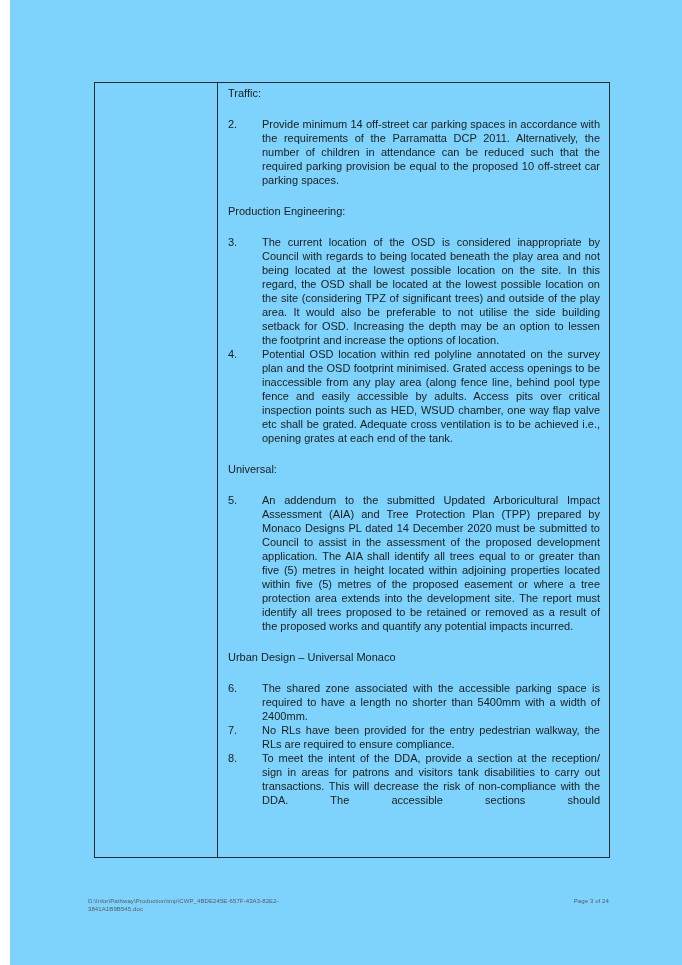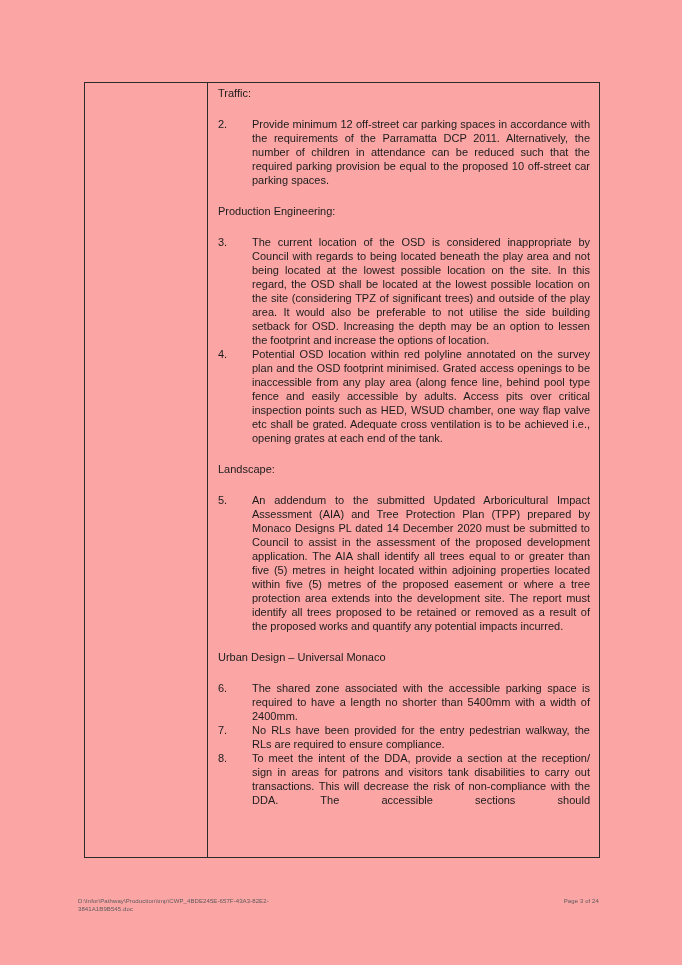--- a/index.html
+++ b/index.html
@@ -6,21 +6,22 @@
   html, body { background: #ffffff; }
   body {
     width: 682px; height: 965px;
     font-family: "Liberation Sans", sans-serif;
     color: #1c1c1c;
     position: relative;
     overflow: hidden;
   }
   .page {
     position: absolute; inset: 0;
-    background: #fca5a5;
+    background: #7dd3fc;
+    margin-left: 10px;
   }
   .doc-table {
     position: absolute;
     left: 84px; top: 82px;
     width: 516px; height: 776px;
     border: 1px solid #2b2b2b;
     display: flex;
     overflow: hidden;
   }
   .left-cell {
@@ -75,39 +76,39 @@
 <div class="page">
 
   <div class="doc-table">
     <div class="left-cell"></div>
     <div class="right-cell" id="content-cell">
         <div class="section">
           <div class="section-heading">Traffic:</div>
           <div class="item-list">
             <div class="item">
               <div class="item-num">2.</div>
-              <div class="item-text">Provide minimum 12 off-street car parking spaces in accordance with the requirements of the Parramatta DCP 2011. Alternatively, the number of children in attendance can be reduced such that the required parking provision be equal to the proposed 10 off-street car parking spaces.</div>
+              <div class="item-text">Provide minimum 14 off-street car parking spaces in accordance with the requirements of the Parramatta DCP 2011. Alternatively, the number of children in attendance can be reduced such that the required parking provision be equal to the proposed 10 off-street car parking spaces.</div>
             </div>
           </div>
         </div>
         <div class="section">
           <div class="section-heading">Production Engineering:</div>
           <div class="item-list">
             <div class="item">
               <div class="item-num">3.</div>
               <div class="item-text">The current location of the OSD is considered inappropriate by Council with regards to being located beneath the play area and not being located at the lowest possible location on the site. In this regard, the OSD shall be located at the lowest possible location on the site (considering TPZ of significant trees) and outside of the play area. It would also be preferable to not utilise the side building setback for OSD. Increasing the depth may be an option to lessen the footprint and increase the options of location.</div>
             </div>
             <div class="item">
               <div class="item-num">4.</div>
               <div class="item-text">Potential OSD location within red polyline annotated on the survey plan and the OSD footprint minimised. Grated access openings to be inaccessible from any play area (along fence line, behind pool type fence and easily accessible by adults. Access pits over critical inspection points such as HED, WSUD chamber, one way flap valve etc shall be grated. Adequate cross ventilation is to be achieved i.e., opening grates at each end of the tank.</div>
             </div>
           </div>
         </div>
         <div class="section">
-          <div class="section-heading">Landscape:</div>
+          <div class="section-heading">Universal:</div>
           <div class="item-list">
             <div class="item">
               <div class="item-num">5.</div>
               <div class="item-text">An addendum to the submitted Updated Arboricultural Impact Assessment (AIA) and Tree Protection Plan (TPP) prepared by Monaco Designs PL dated 14 December 2020 must be submitted to Council to assist in the assessment of the proposed development application. The AIA shall identify all trees equal to or greater than five (5) metres in height located within adjoining properties located within five (5) metres of the proposed easement or where a tree protection area extends into the development site. The report must identify all trees proposed to be retained or removed as a result of the proposed works and quantify any potential impacts incurred.</div>
             </div>
           </div>
         </div>
         <div class="section">
           <div class="section-heading">Urban Design – Universal Monaco</div>
           <div class="item-list">

